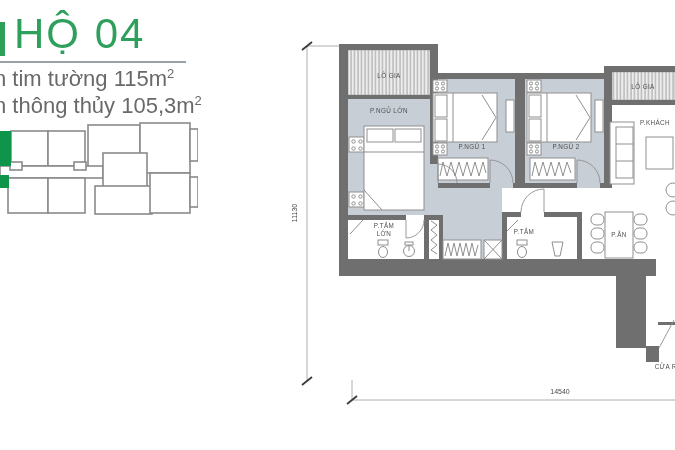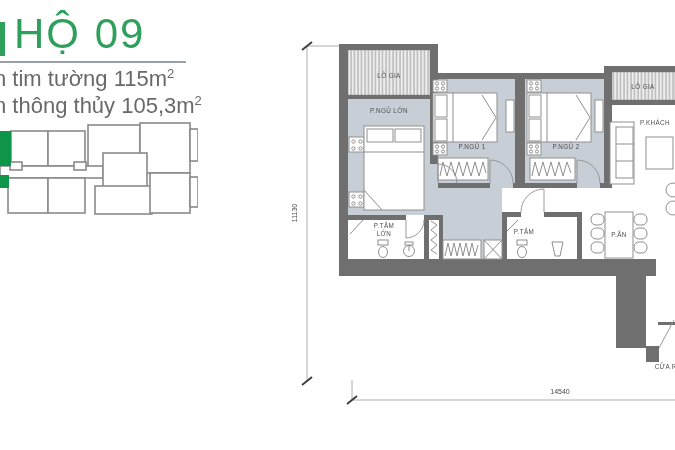--- a/index.html
+++ b/index.html
@@ -36,21 +36,21 @@
   .dimtick{stroke:#3a3a3a;stroke-width:1.8;fill:none;}
   .dimtext{font-family:"Liberation Sans",sans-serif;font-size:7px;fill:#4a4a4a;text-anchor:middle;}
   .kp{fill:#ffffff;stroke:#8a8a8a;stroke-width:1.6;}
 </style>
 </head>
 <body>
 
 <div id="canvas">
 
   <div id="title-cut"></div>
-  <div id="unit-title">HỘ 09</div>
+  <div id="unit-title">HỘ 04</div>
   <div id="title-underline"></div>
   <p id="area1" class="area-line"><span>n tim tường 115m</span><sup>2</sup></p>
   <p id="area2" class="area-line"><span>n thông thủy 105,3m</span><sup>2</sup></p>
 
   <svg id="keyplan" width="198" height="96" viewBox="0 0 198 96">
     <g>
       <rect class="kp" x="11" y="10" width="37" height="35"></rect>
       <rect class="kp" x="48" y="10" width="37" height="35"></rect>
       <rect class="kp" x="88" y="4" width="52" height="43"></rect>
       <rect class="kp" x="140" y="2" width="50" height="50"></rect>

